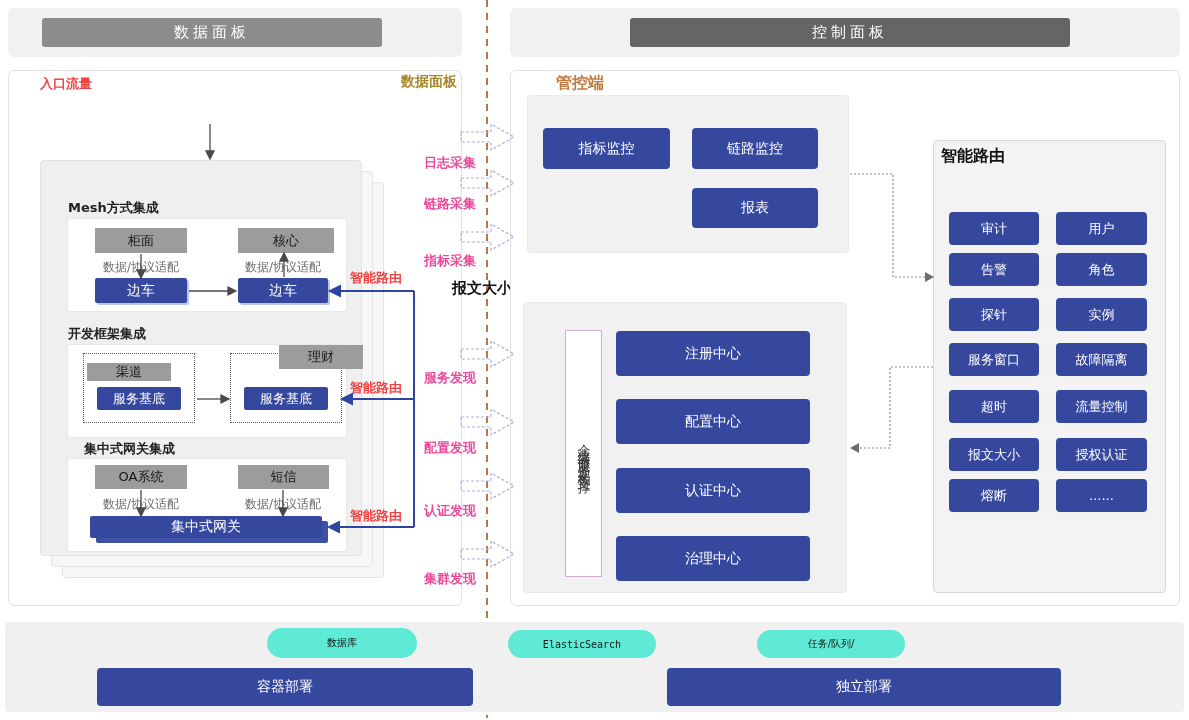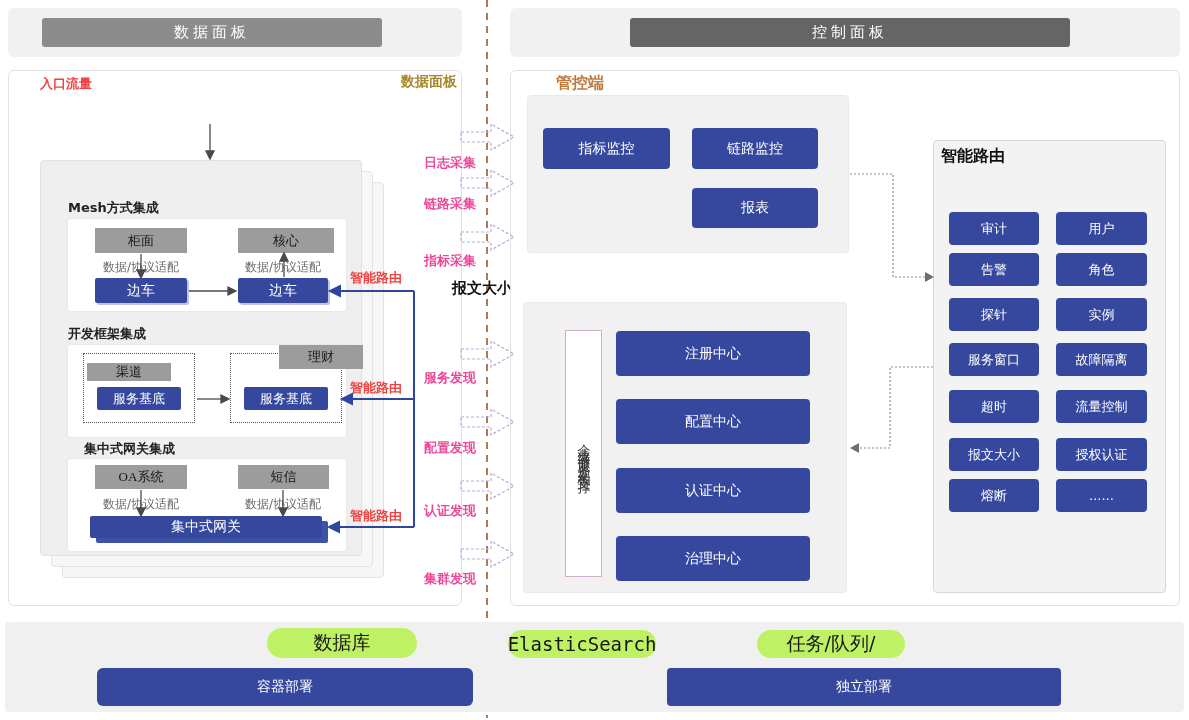--- a/index.html
+++ b/index.html
@@ -8,21 +8,21 @@
   .abs{position:absolute;box-sizing:border-box;}
   .flex{display:flex;align-items:center;justify-content:center;}
   .hdr-strip{background:#F1F1F1;border-radius:6px;}
   .hdr-btn{color:#fff;font-size:15px;font-weight:500;letter-spacing:4px;border-radius:3px;}
   .panel{background:#FFF;border:1px solid #E2E2E2;border-radius:6px;}
   .subpanel{background:#F1F1F2;border:1px solid #EAEAEA;border-radius:4px;}
   .stack{background:#F7F7F7;border:1px solid #E3E3E3;border-radius:4px;}
   .container{background:#EFEFEF;border:1px solid #E2E2E2;border-radius:4px;}
   .whitebox{background:#FFF;border:1px solid #E8E8E8;border-radius:3px;}
   .graybox{background:#9C9C9C;color:#161616;font-size:13px;}
-  .graybox2{background:#bef264;color:#161616;font-size:19px;border-radius:15px;}
+  .graybox2{background:#5eead4;color:#161616;font-size:10px;border-radius:15px;}
   .bluebox{background:#35489E;color:#fff;font-size:13px;border-radius:2px;}
   .btn-blue{background:#35489E;color:#fff;font-size:13px;border-radius:4px;}
   .shadow-blue{box-shadow:2px 2px 0 0 #BDC4E5;}
   .sec-title{font-size:13px;font-weight:bold;color:#222;}
   .adapter{font-size:12px;color:#6B6B6B;text-align:center;}
   .dotted-box{border:1px dotted #555;background:transparent;}
   .mid-label{font-size:13px;font-weight:bold;color:#ec4899;text-align:left;margin-top:44px;}
   .gold{color:#A8862A;font-size:14px;font-weight:bold;}
   .orange{color:#BF7B3F;font-size:16px;font-weight:bold;}
   .bold-black{font-size:13px;font-weight:bold;color:#ef4444;}
@@ -65,21 +65,21 @@
   <div class="abs whitebox" style="left:67px;top:344px;width:280px;height:94px;"></div>
   <div class="abs dotted-box" style="left:83px;top:353px;width:112px;height:70px;"></div>
   <div class="abs dotted-box" style="left:230px;top:353px;width:112px;height:70px;"></div>
   <div class="abs graybox flex" style="left:87px;top:363px;width:84px;height:18px;">渠道</div>
   <div class="abs bluebox flex" style="left:97px;top:387px;width:84px;height:23px;">服务基底</div>
   <div class="abs graybox flex" style="left:244px;top:345px;width:84px;height:24px;margin-left:35px;">理财</div>
   <div class="abs bluebox flex" style="left:244px;top:387px;width:84px;height:23px;">服务基底</div>
 
   <div class="abs sec-title" style="left:84px;top:440px;">集中式网关集成</div>
   <div class="abs whitebox" style="left:67px;top:458px;width:280px;height:94px;"></div>
-  <div class="abs graybox flex" style="left:95px;top:465px;width:92px;height:24px;font-family:Liberation Serif, serif;">OA系统</div>
+  <div class="abs graybox flex" style="left:95px;top:465px;width:92px;height:24px;">OA系统</div>
   <div class="abs graybox flex" style="left:238px;top:465px;width:91px;height:24px;">短信</div>
   <div class="abs adapter" style="left:61px;top:496px;width:160px;">数据/协议适配</div>
   <div class="abs adapter" style="left:203px;top:496px;width:160px;">数据/协议适配</div>
   <div class="abs bluebox flex" style="left:90px;top:516px;width:232px;height:22px;font-size:14px;box-shadow:6px 5px 0 0 #3D51A6;">集中式网关</div>
 
   <div class="abs bold-black" style="left:350px;top:269px;">智能路由</div>
   <div class="abs bold-black" style="left:350px;top:379px;">智能路由</div>
   <div class="abs bold-black" style="left:350px;top:507px;">智能路由</div>
 
   <div class="abs mid-label" style="left:424px;top:110px;width:62px;">日志采集</div>
@@ -120,21 +120,21 @@
   <div class="abs btn-blue flex" style="left:1056px;top:390px;width:91px;height:33px;">流量控制</div>
   <div class="abs btn-blue flex" style="left:949px;top:438px;width:90px;height:33px;">报文大小</div>
   <div class="abs btn-blue flex" style="left:1056px;top:438px;width:91px;height:33px;">授权认证</div>
   <div class="abs btn-blue flex" style="left:949px;top:479px;width:90px;height:33px;">熔断</div>
   <div class="abs btn-blue flex" style="left:1056px;top:479px;width:91px;height:33px;">......</div>
 
   <div class="abs" style="left:5px;top:622px;width:1179px;height:90px;background:#F0F0F0;border-radius:4px;"></div>
   <div class="abs graybox2 flex" style="left:267px;top:628px;width:150px;height:30px;">数据库</div>
   <div class="abs graybox2 flex" style="left:757px;top:630px;width:148px;height:28px;">任务/队列/</div>
   <div class="abs graybox2 flex mono" style="left:508px;top:630px;width:148px;height:28px;">ElasticSearch</div>
-  <div class="abs btn-blue flex" style="left:97px;top:668px;width:376px;height:38px;font-size:14px;border-radius:6px;">容器部署</div>
+  <div class="abs btn-blue flex" style="left:97px;top:668px;width:376px;height:38px;font-size:14px;">容器部署</div>
   <div class="abs btn-blue flex" style="left:667px;top:668px;width:394px;height:38px;font-size:14px;">独立部署</div>
 
   <svg class="abs" style="left:0;top:0;pointer-events:none;" width="1189" height="720" viewBox="0 0 1189 720">
 
     <g stroke="#4A4A4A" stroke-width="1.3" fill="#4A4A4A">
       <line x1="210" y1="124" x2="210" y2="152"></line>
         <polygon points="206,151 214,151 210,159"></polygon>
       <line x1="141" y1="254" x2="141" y2="271"></line>
         <polygon points="137,270 145,270 141,278"></polygon>
       <line x1="284" y1="277" x2="284" y2="260"></line>

